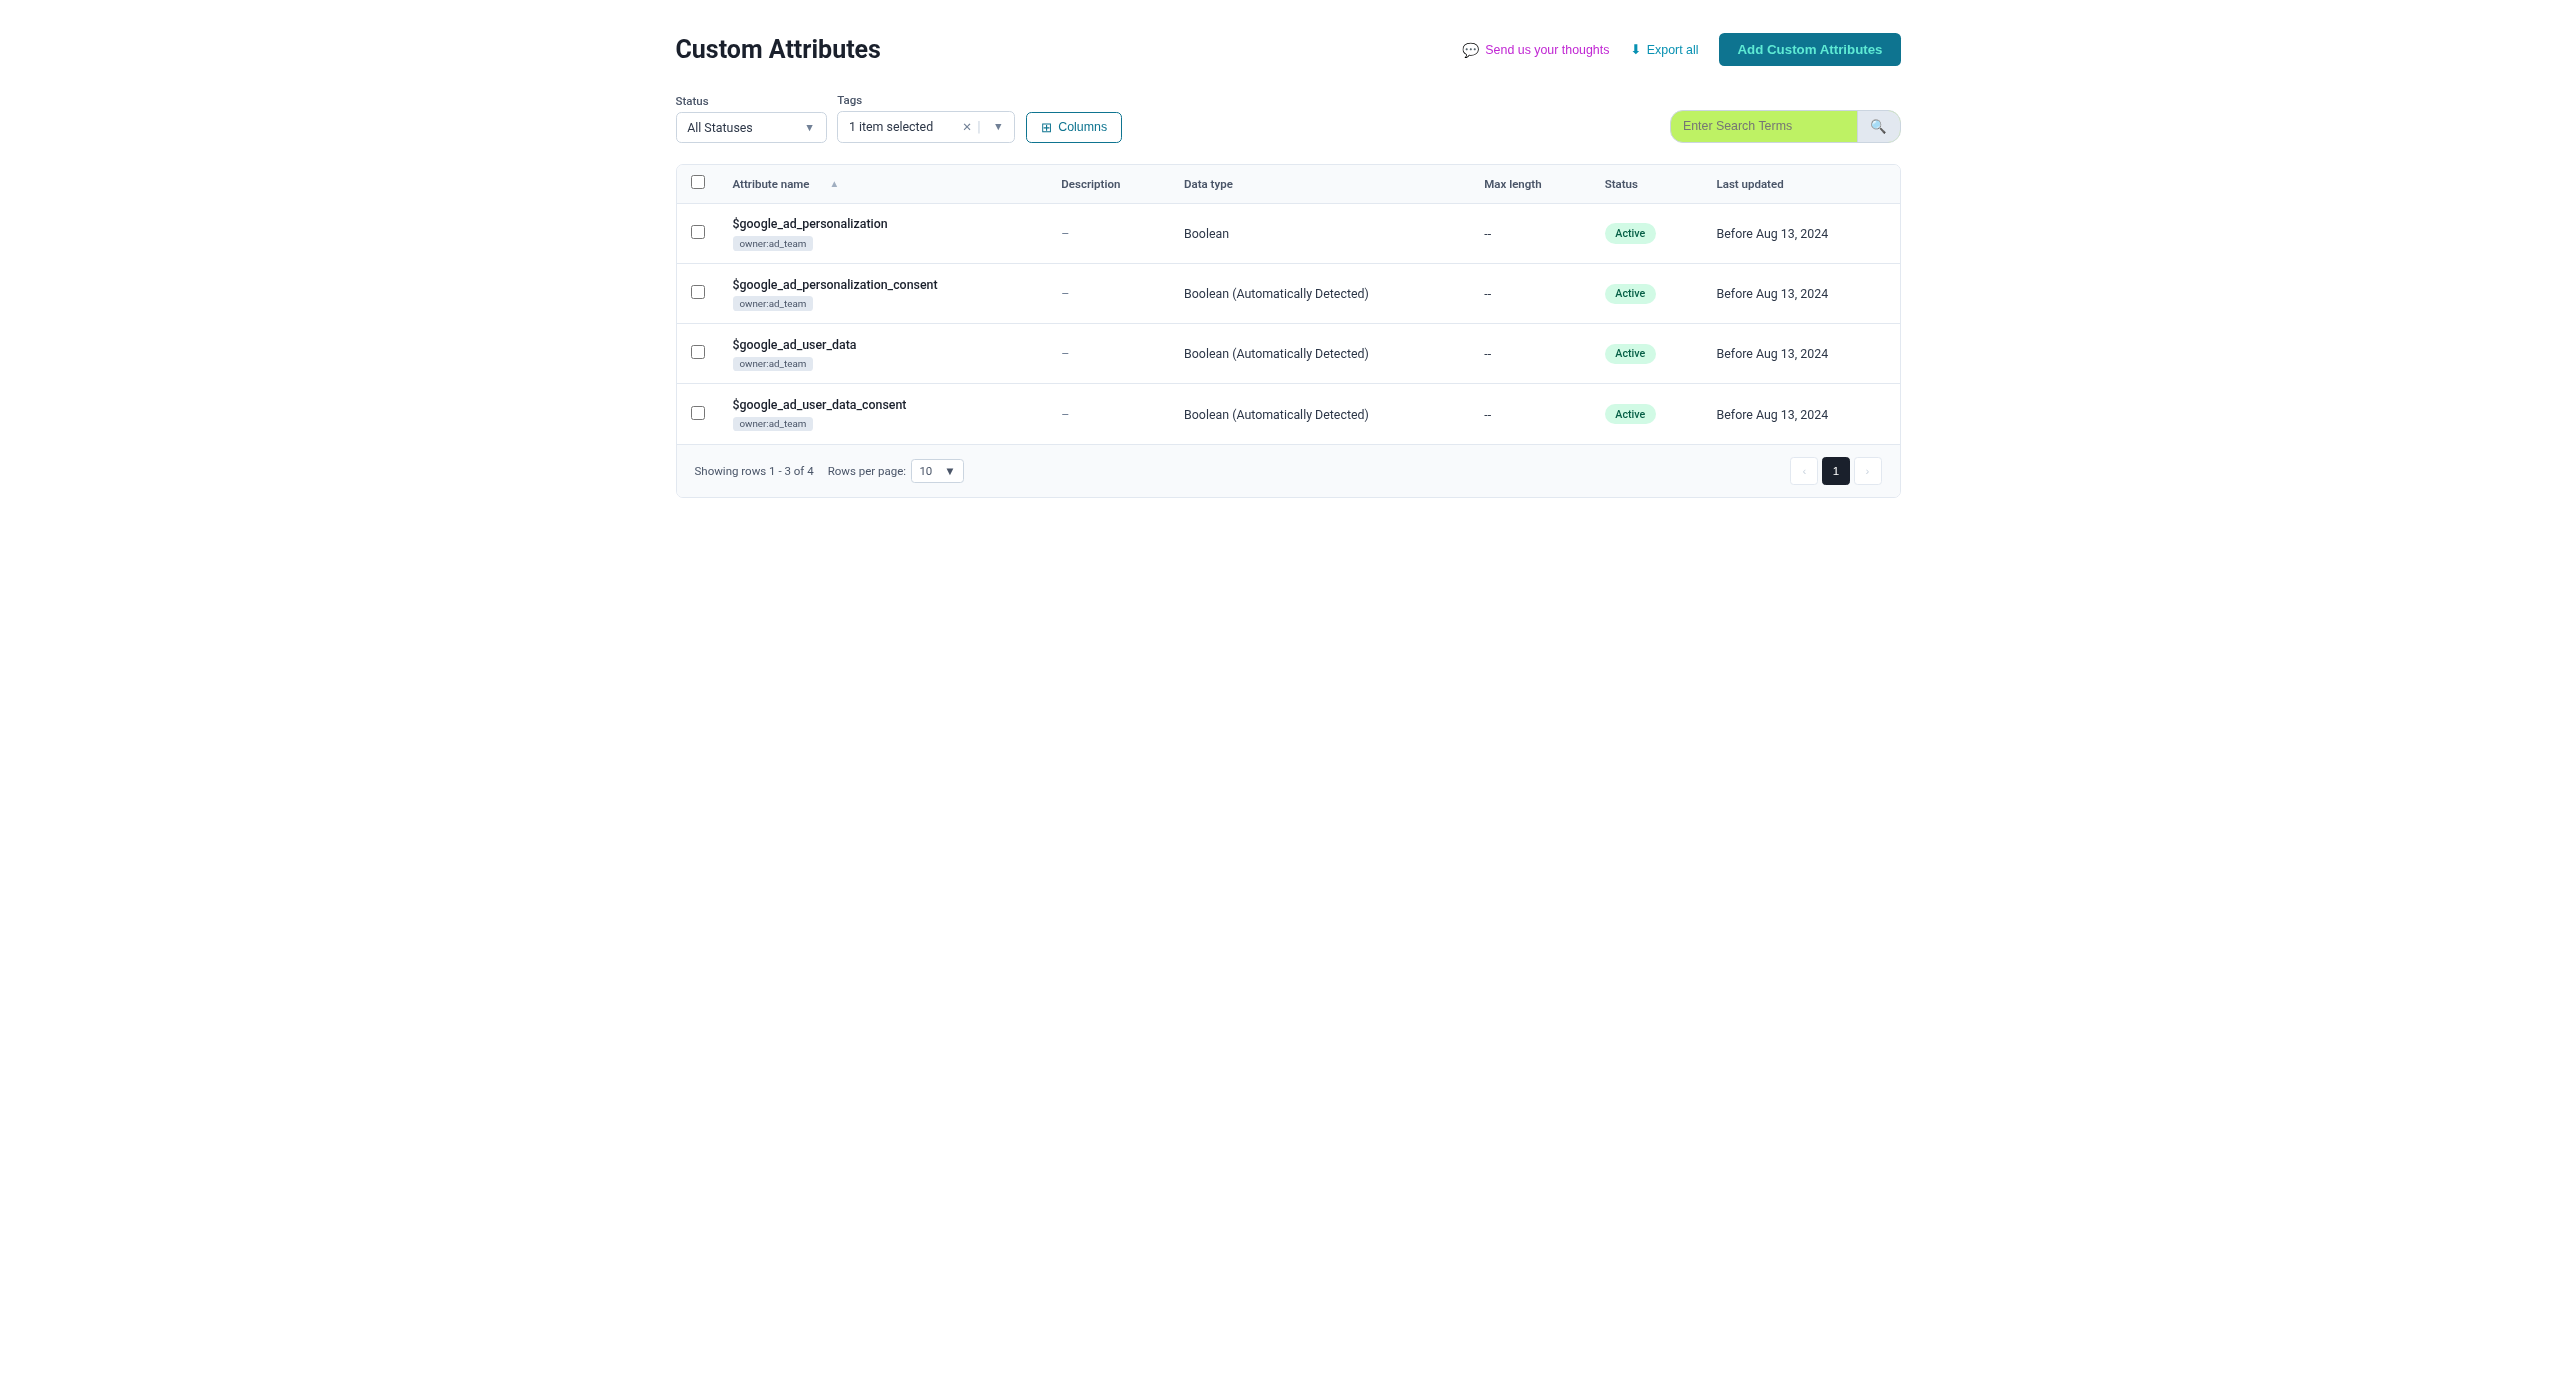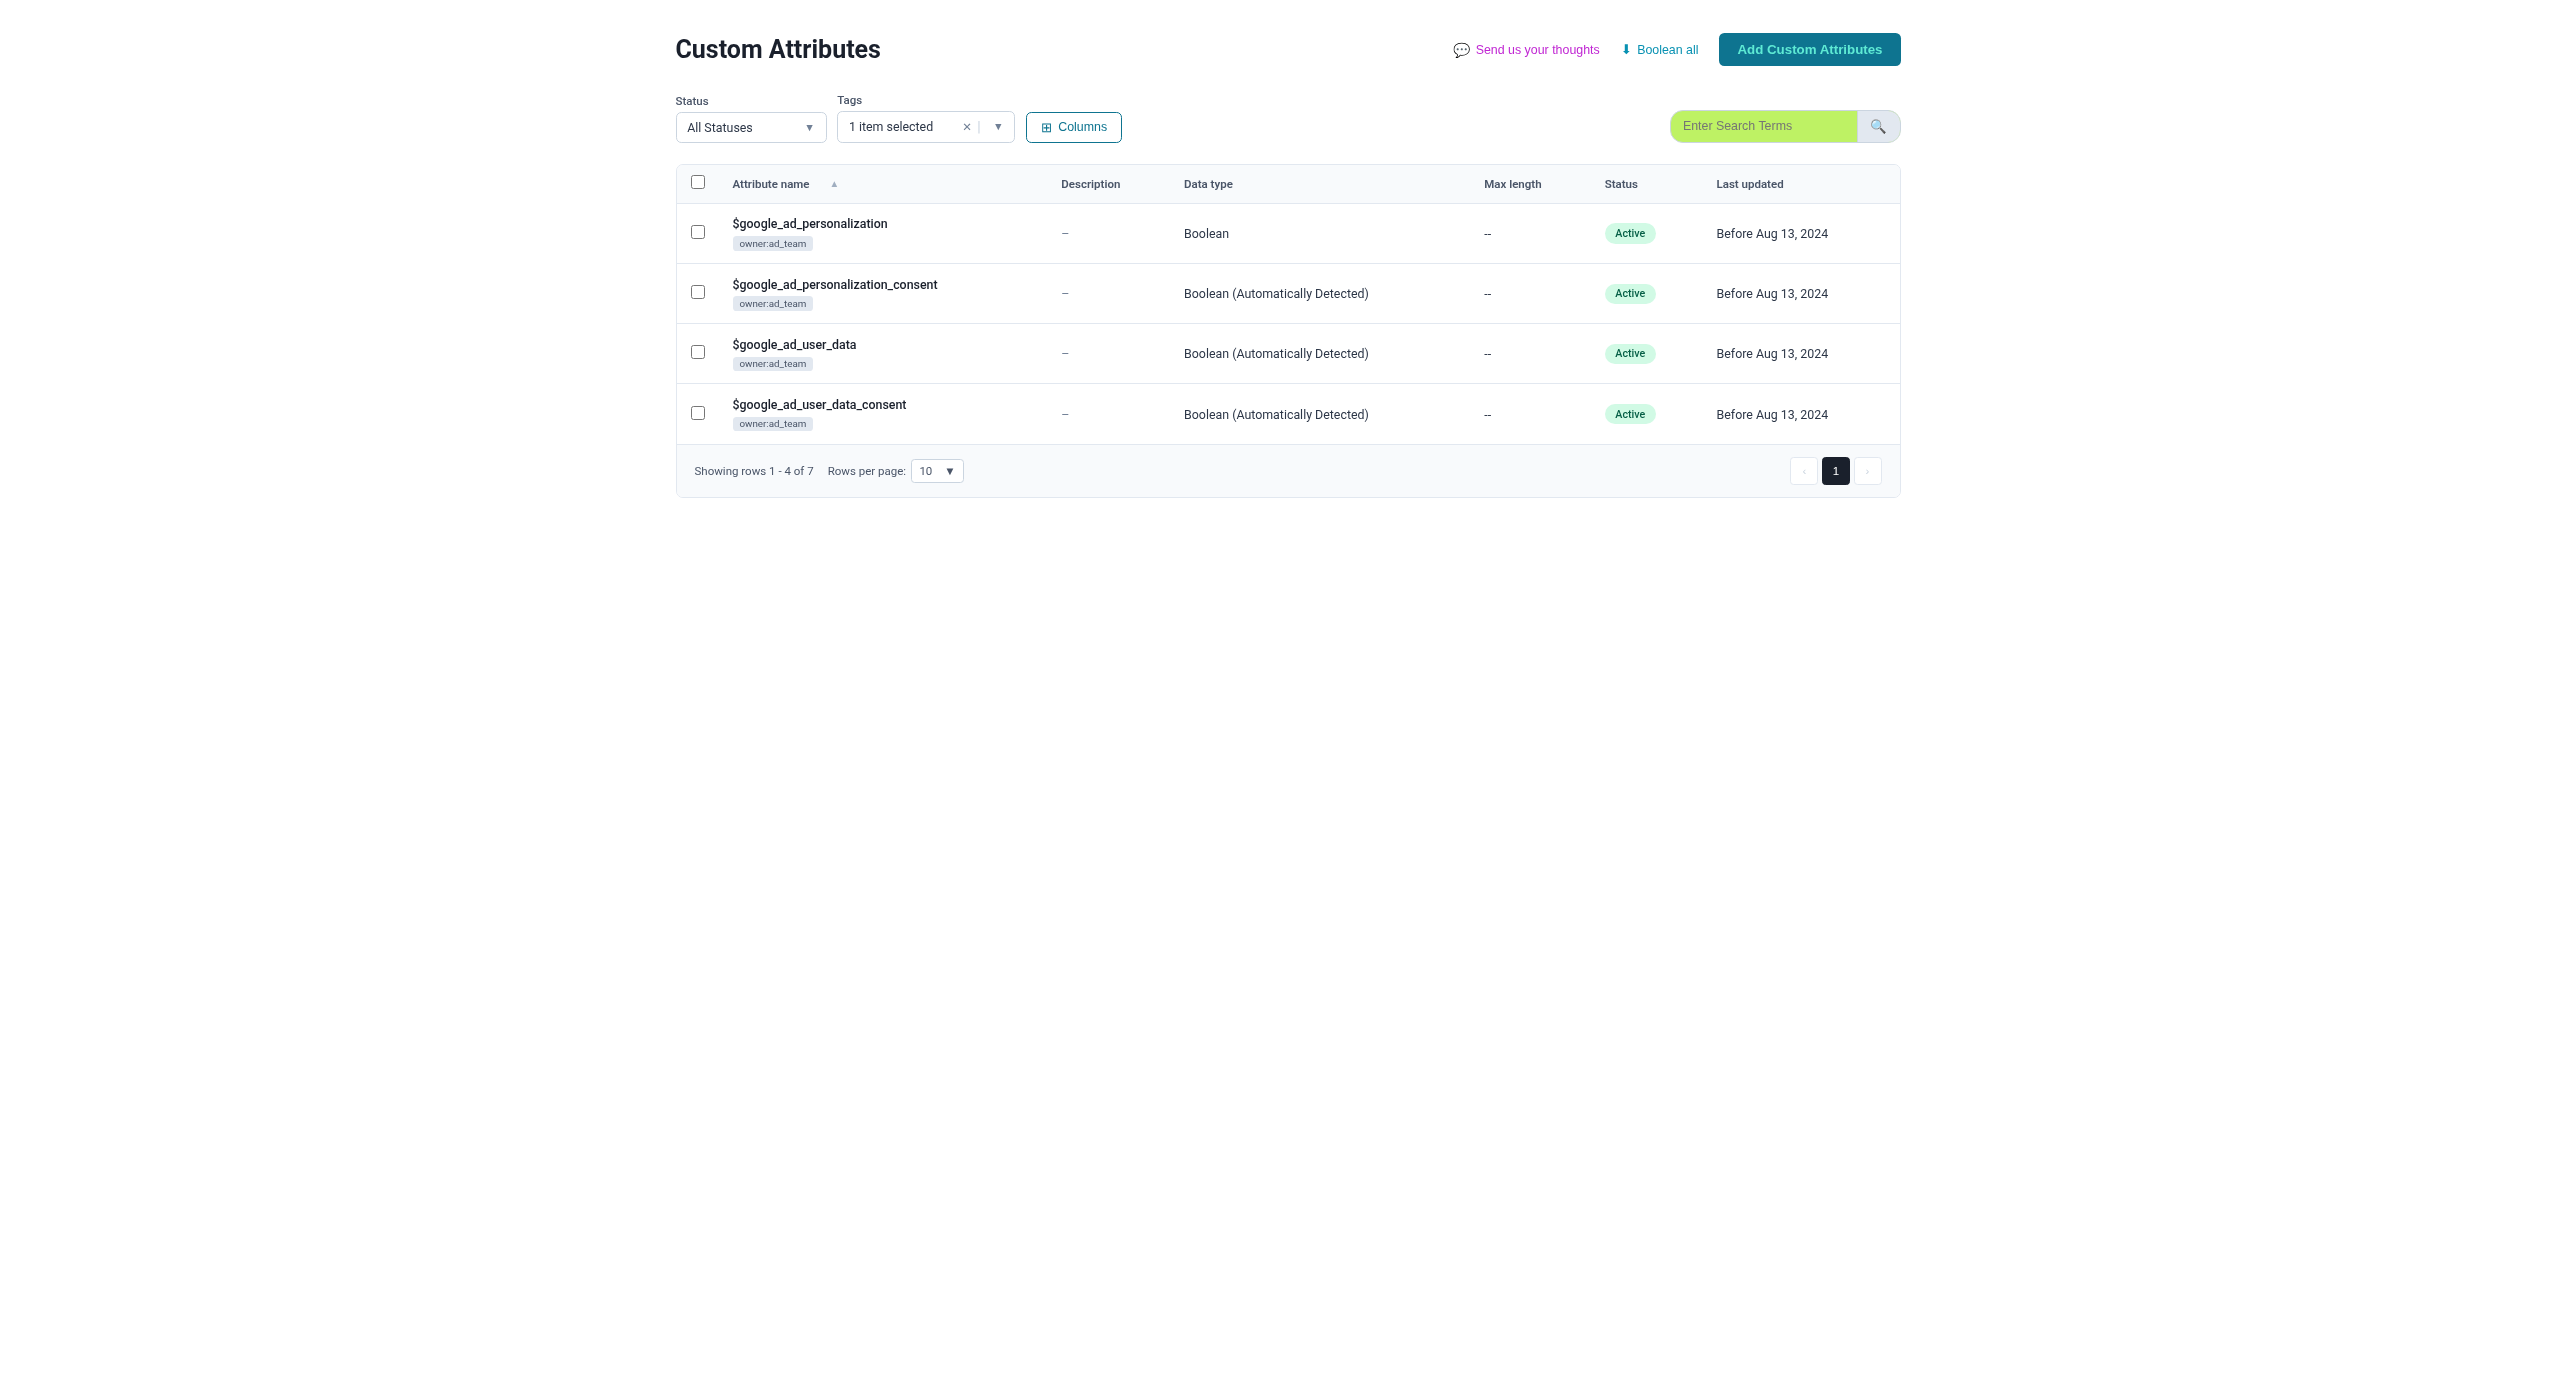--- a/index.html
+++ b/index.html
@@ -334,21 +334,21 @@
 
   <div class="page-header">
     <h1 class="page-title">Custom Attributes</h1>
     <div class="header-actions">
       <button class="send-thoughts-btn">
         <span class="send-thoughts-icon">💬</span>
         <span>Send us your thoughts</span>
       </button>
       <button class="export-btn">
         <span class="export-icon">⬇</span>
-        <span>Boolean all</span>
+        <span>Export all</span>
       </button>
       <button class="add-custom-btn">Add Custom Attributes</button>
     </div>
   </div>
 
   <div class="filters-row">
     <div class="filter-group">
       <label class="filter-label">Status</label>
       <div class="select-wrapper">
         <span class="select-value">All Statuses</span>
@@ -505,21 +505,21 @@
       </td>
       <td>
         <span>Before Aug 13, 2024</span>
       </td>
     </tr>
         </tbody>
     </table>
 
     <div class="table-footer">
       <div class="footer-left">
-        <span>Showing rows 1 - 4 of 7</span>
+        <span>Showing rows 1 - 3 of 4</span>
         <div class="rows-per-page">
           <span>Rows per page:</span>
           <div class="rows-select">
             <span>10</span>
             <span>▼</span>
           </div>
         </div>
       </div>
       <div class="pagination">
         <button class="page-btn disabled">‹</button>

